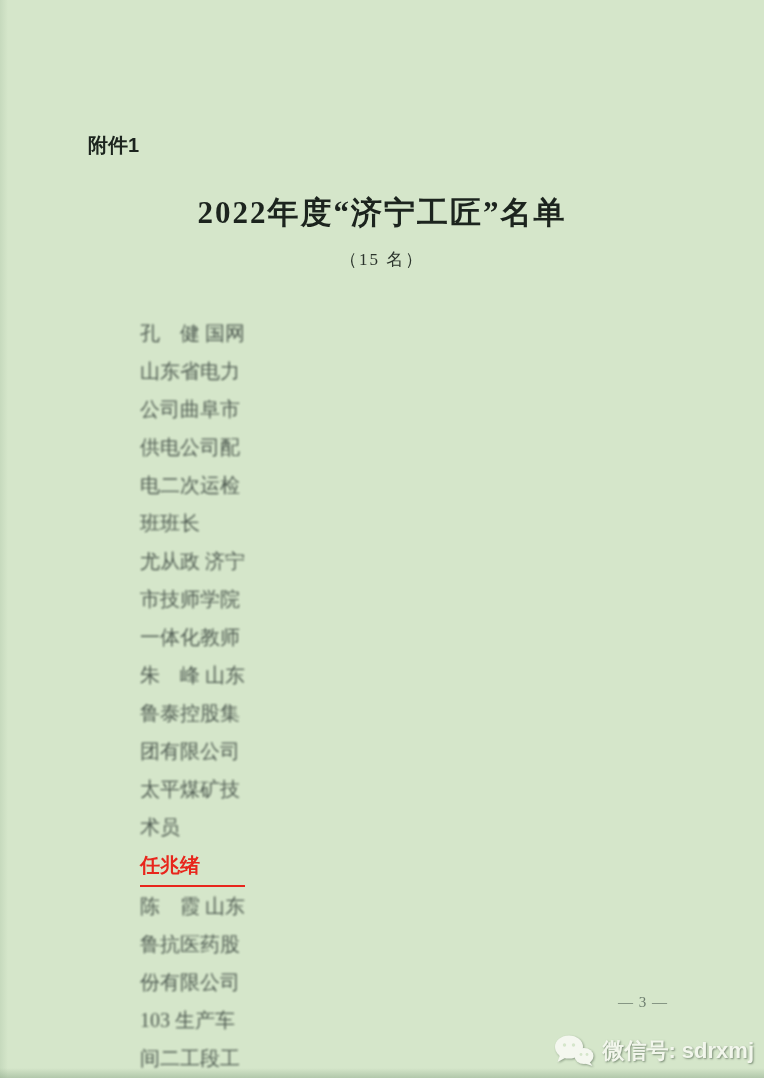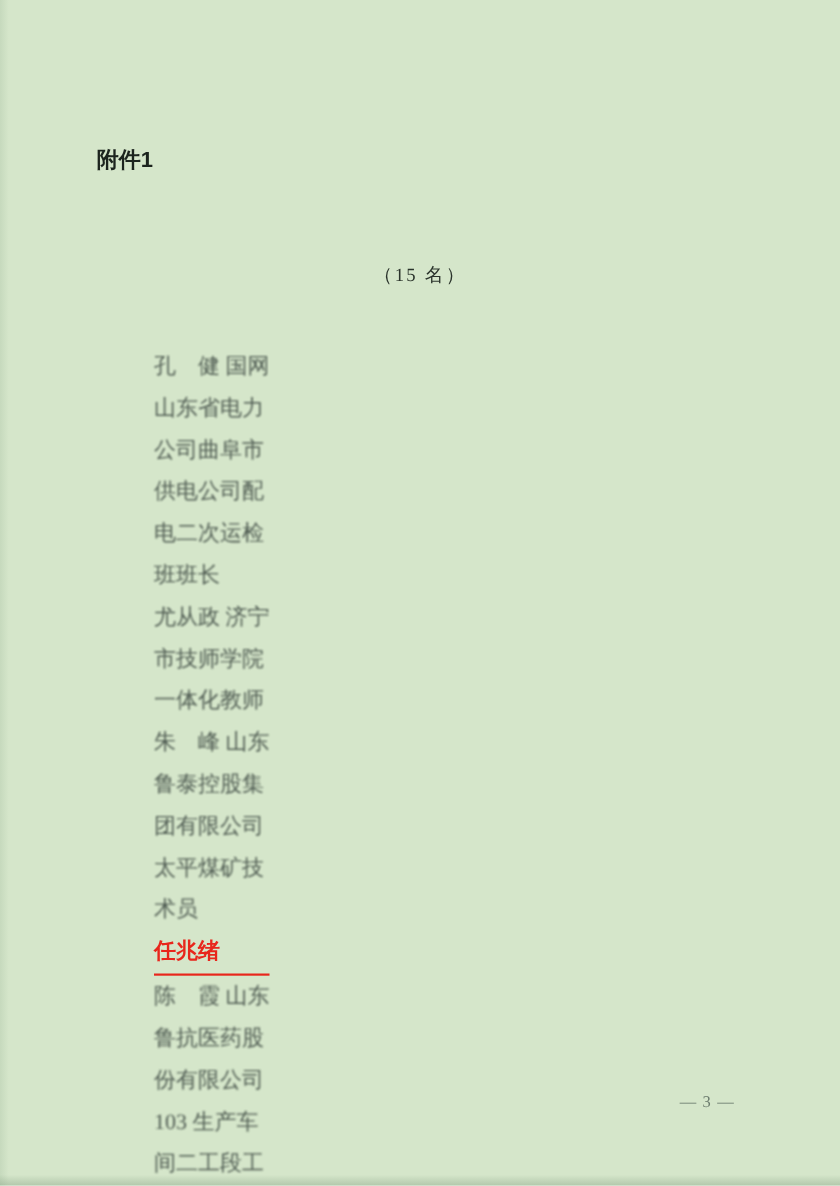--- a/index.html
+++ b/index.html
@@ -37,21 +37,21 @@
     filter:blur(.4px);
   }
   .doc-title{
     position:absolute;left:0;right:0;top:192px;
     text-align:center;
     font-size:31px;font-weight:bold;letter-spacing:2px;
     color:var(--heading_text);
     filter:blur(.4px);
   }
   .doc-subtitle{
-    position:absolute;left:0;right:0;top:238px;
+    position:absolute;left:0;right:0;top:248px;
     text-align:center;
     font-size:17px;letter-spacing:2px;
     color:#2a332b;
     filter:blur(.6px);
   }
   .roster{
     position:absolute;left:140px;top:314px;width:560px;
     font-size:20px;line-height:38px;
     color:var(--body_text);
   }
@@ -93,20 +93,21 @@
   }
   .wechat-icon{width:40px;height:34px;filter:drop-shadow(1px 1px 1px rgba(50,70,50,.45));}
 </style>
 </head>
 <body>
 
 <div class="page">
 
   <div class="attachment">附件1</div>
 
+  <div class="doc-title">2022年度“济宁工匠”名单</div>
 
   <div class="doc-subtitle">（15 名）</div>
 
   <div class="roster" id="roster">
       <div class="roster-row dim">
       <span class="row-inner">
         <span class="name">孔　健</span>
         <span class="desc">国网山东省电力公司曲阜市供电公司配电二次运检班班长</span>
       </span>
     </div>
@@ -130,14 +131,31 @@
       <div class="roster-row dim">
       <span class="row-inner">
         <span class="name">陈　霞</span>
         <span class="desc">山东鲁抗医药股份有限公司 103 生产车间二工段工段长</span>
       </span>
     </div>
     </div>
 
   <div class="page-number">— 3 —</div>
 
+  <div class="wechat-badge">
+    <svg class="wechat-icon" viewBox="0 0 40 34" xmlns="http://www.w3.org/2000/svg">
+      <g fill="#f4f7ef">
+        <ellipse cx="15" cy="13" rx="14" ry="11.5"></ellipse>
+        <path d="M6 21 L3.5 28 L11 24 Z"></path>
+        <ellipse cx="30" cy="22" rx="9.5" ry="8"></ellipse>
+        <path d="M35 27 L38.5 32 L31 29.5 Z"></path>
+      </g>
+      <g fill="#d5e6ca">
+        <circle cx="10.5" cy="11" r="1.7"></circle>
+        <circle cx="19.5" cy="11" r="1.7"></circle>
+        <circle cx="27" cy="20.5" r="1.4"></circle>
+        <circle cx="33" cy="20.5" r="1.4"></circle>
+      </g>
+    </svg>
+    <span>微信号: sdrxmj</span>
+  </div>
 
 </div>
 
 </body></html>

